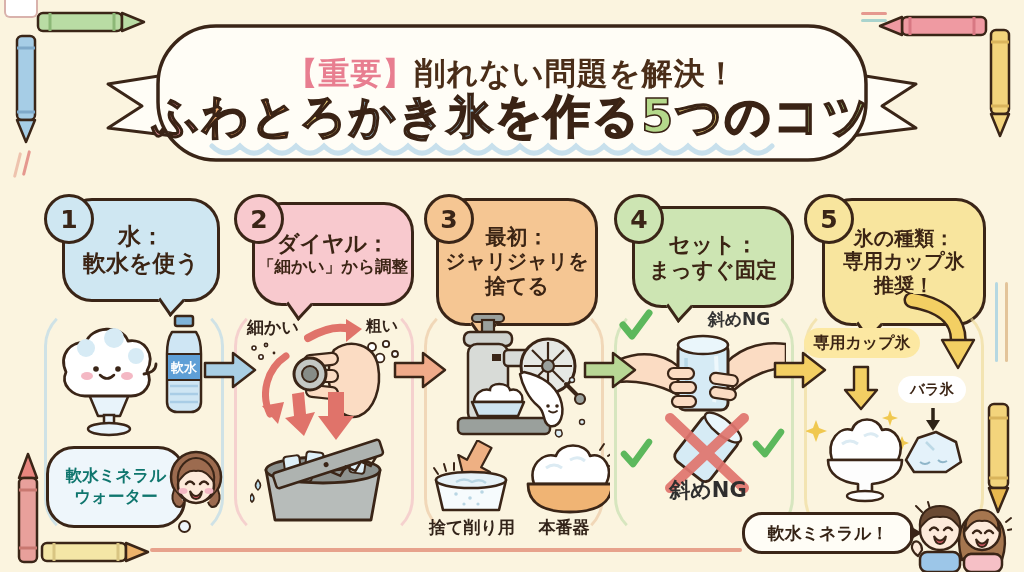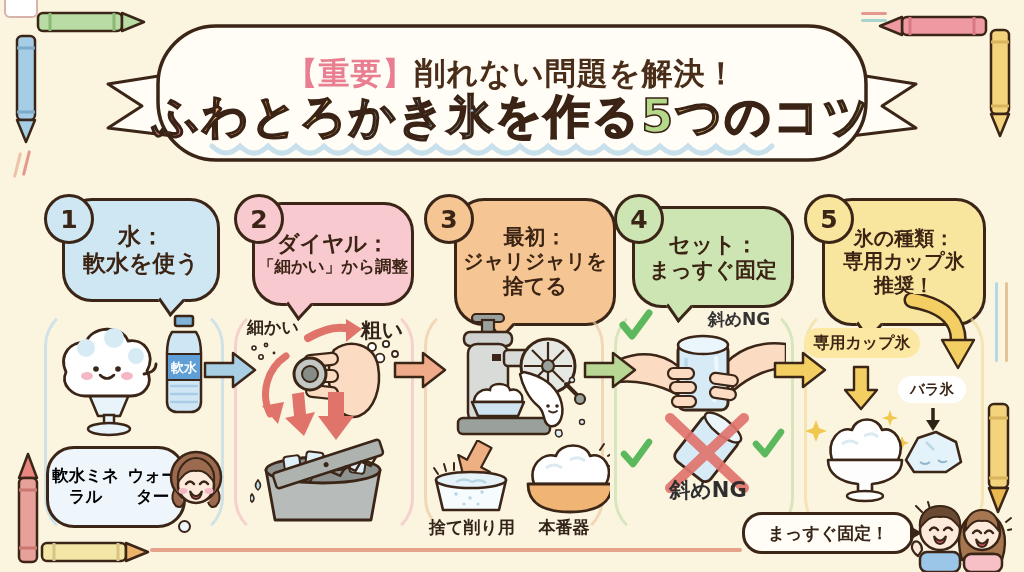--- a/index.html
+++ b/index.html
@@ -25,22 +25,22 @@
   .c-blue{background:#cfe7f2;} .c-pink{background:#f8c9ce;} .c-orange{background:#f5c693;}
   .c-green{background:#cde5b3;} .c-yellow{background:#f8e59e;}
   
   .bracket{position:absolute;border:3px solid;border-top-color:transparent!important;
            border-bottom-color:transparent!important;border-radius:40px;opacity:.65;}
   
   .lbl{position:absolute;font-weight:900;color:#33241a;text-align:center;white-space:nowrap;}
   .pill{position:absolute;border-radius:15px;display:flex;align-items:center;justify-content:center;
         font-weight:900;color:#3b2414;white-space:nowrap;}
   .speech{position:absolute;background:#eef6fb;border:3px solid #3a2517;border-radius:28px;
-        display:flex;flex-direction:row;align-items:center;justify-content:center;
-        font-weight:900;color:#000000;text-align:center;line-height:1.25;}
+        display:flex;flex-direction:column;align-items:center;justify-content:center;
+        font-weight:900;color:#0f766e;text-align:center;line-height:1.25;}
   .oval{position:absolute;background:#fffdf6;border:3px solid #3a2517;border-radius:20px;
         display:flex;align-items:center;justify-content:center;font-weight:900;color:#352315;}
   .oval .tail{position:absolute;right:-11px;top:11px;width:0;height:0;
         border-top:7px solid transparent;border-bottom:7px solid transparent;
         border-left:12px solid #3a2517;}
   .stroke-line{position:absolute;border-radius:4px;}
 </style>
 </head>
 <body>
 
@@ -116,21 +116,21 @@
   </div>
 
   <div class="numcircle c-pink" style="left:234px;top:194px;">2</div>
   <div class="bubble c-pink" style="left:252px;top:202px;width:156px;height:98px;">
     <div style="font-size:22px;">ダイヤル：</div>
     <div style="font-size:16.5px;">「細かい」から調整</div>
     <div class="tail c-pink"></div>
   </div>
 
   <div class="numcircle c-orange" style="left:424px;top:194px;">3</div>
-  <div class="bubble c-orange" style="left:454px;top:198px;width:156px;height:122px;">
+  <div class="bubble c-orange" style="left:436px;top:198px;width:156px;height:122px;">
     <div style="font-size:21px;">最初：</div>
     <div style="font-size:20px;">ジャリジャリを</div>
     <div style="font-size:21px;">捨てる</div>
     <div class="tail c-orange"></div>
   </div>
 
   <div class="numcircle c-green" style="left:614px;top:194px;">4</div>
   <div class="bubble c-green" style="left:632px;top:206px;width:156px;height:96px;">
     <div style="font-size:22px;">セット：</div>
     <div style="font-size:21px;">まっすぐ固定</div>
@@ -200,21 +200,21 @@
     <path d="M6,40 q-4,10 2,16 q6,3 8,-4" fill="#9c6b4f" stroke="#3a2517" stroke-width="2"></path>
     <path d="M50,40 q4,10 -2,16 q-6,3 -8,-4" fill="#9c6b4f" stroke="#3a2517" stroke-width="2"></path>
     <path d="M18,34 q4,-5 8,0" fill="none" stroke="#3a2517" stroke-width="2.5" stroke-linecap="round"></path>
     <path d="M32,34 q4,-5 8,0" fill="none" stroke="#3a2517" stroke-width="2.5" stroke-linecap="round"></path>
     <path d="M22,41 q6,10 12,0 q-1,8 -6,8 q-5,0 -6,-8 Z" fill="#cf5560" stroke="#3a2517" stroke-width="2"></path>
     <ellipse cx="15" cy="41" rx="4.5" ry="3" fill="#f4b8c4"></ellipse>
     <ellipse cx="41" cy="41" rx="4.5" ry="3" fill="#f4b8c4"></ellipse>
   </svg>
 
   <div class="lbl" style="left:240px;top:316px;width:66px;font-size:17px;">細かい</div>
-  <div class="lbl" style="left:358px;top:316px;width:48px;font-size:21px;">粗い</div>
+  <div class="lbl" style="left:358px;top:316px;width:48px;font-size:16px;">粗い</div>
   <svg class="abs" style="left:304px;top:318px" width="58" height="28">
     <path d="M4,20 Q28,6 46,11" fill="none" stroke="#e0736a" stroke-width="8" stroke-linecap="round"></path>
     <polygon points="42,1 58,11 42,24" fill="#e0736a"></polygon>
   </svg>
   <svg class="abs" style="left:246px;top:340px" width="40" height="26">
     <circle cx="8" cy="8" r="2" fill="#fff" stroke="#3a2517" stroke-width="1.6"></circle>
     <circle cx="20" cy="5" r="1.6" fill="#fff" stroke="#3a2517" stroke-width="1.6"></circle>
     <circle cx="15" cy="17" r="2.2" fill="#fff" stroke="#3a2517" stroke-width="1.6"></circle>
     <circle cx="28" cy="13" r="1.4" fill="#3a2517"></circle>
   </svg>
@@ -387,21 +387,21 @@
     <ellipse cx="59" cy="98" rx="18" ry="5" fill="#fdfdfd" stroke="#3a2517" stroke-width="2.4"></ellipse>
   </svg>
   <svg class="abs" style="left:896px;top:424px" width="72" height="56">
     <path d="M10,36 L22,14 L40,8 L60,18 L65,38 L50,48 L18,48 Z" fill="#e4f2fa" stroke="#3a2517" stroke-width="2.6" stroke-linejoin="round"></path>
     <path d="M24,38 q5,4 10,0" fill="none" stroke="#8fb6c9" stroke-width="2"></path>
     <path d="M42,36 q4,4 9,1" fill="none" stroke="#8fb6c9" stroke-width="2"></path>
     <path d="M30,18 L38,26" stroke="#bcd9e6" stroke-width="2.5"></path>
   </svg>
 
   <div class="oval" style="left:742px;top:512px;width:166px;height:36px;font-size:17px;">
-    <span>まっすぐ固定！</span>
+    <span>軟水ミネラル！</span>
     <div class="tail"></div>
   </div>
   <svg class="abs" style="left:910px;top:500px" width="54" height="72">
     <g stroke="#3a2517" stroke-width="2" stroke-linecap="round">
       <line x1="6" y1="6" x2="12" y2="12"></line>
         <line x1="18" y1="2" x2="20" y2="9"></line>
     </g>
     <circle cx="30" cy="30" r="20" fill="#fdeada" stroke="#3a2517" stroke-width="2.5"></circle>
     <path d="M10,28 C8,12 20,6 30,6 C40,6 52,12 50,28 C42,18 38,16 30,17 C22,16 18,18 10,28 Z" fill="#6b4a33" stroke="#3a2517" stroke-width="2"></path>
     <path d="M20,30 q4,-5 8,0" fill="none" stroke="#3a2517" stroke-width="2.4" stroke-linecap="round"></path>

